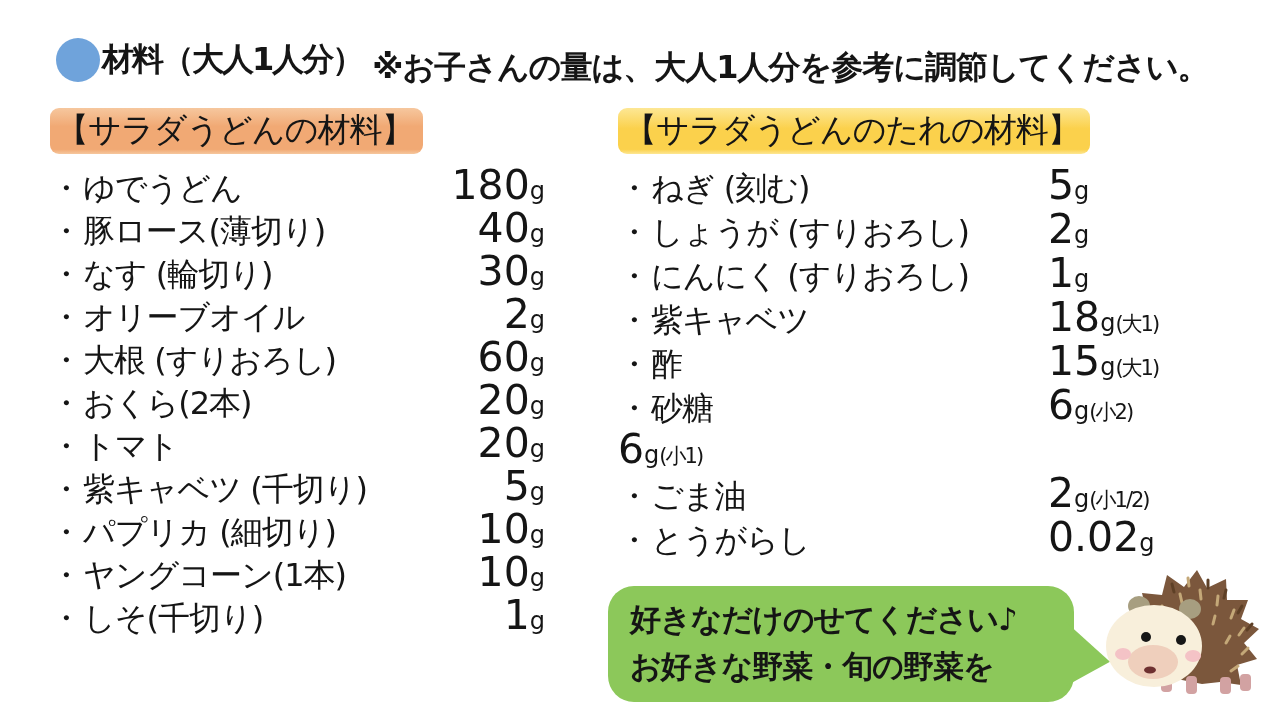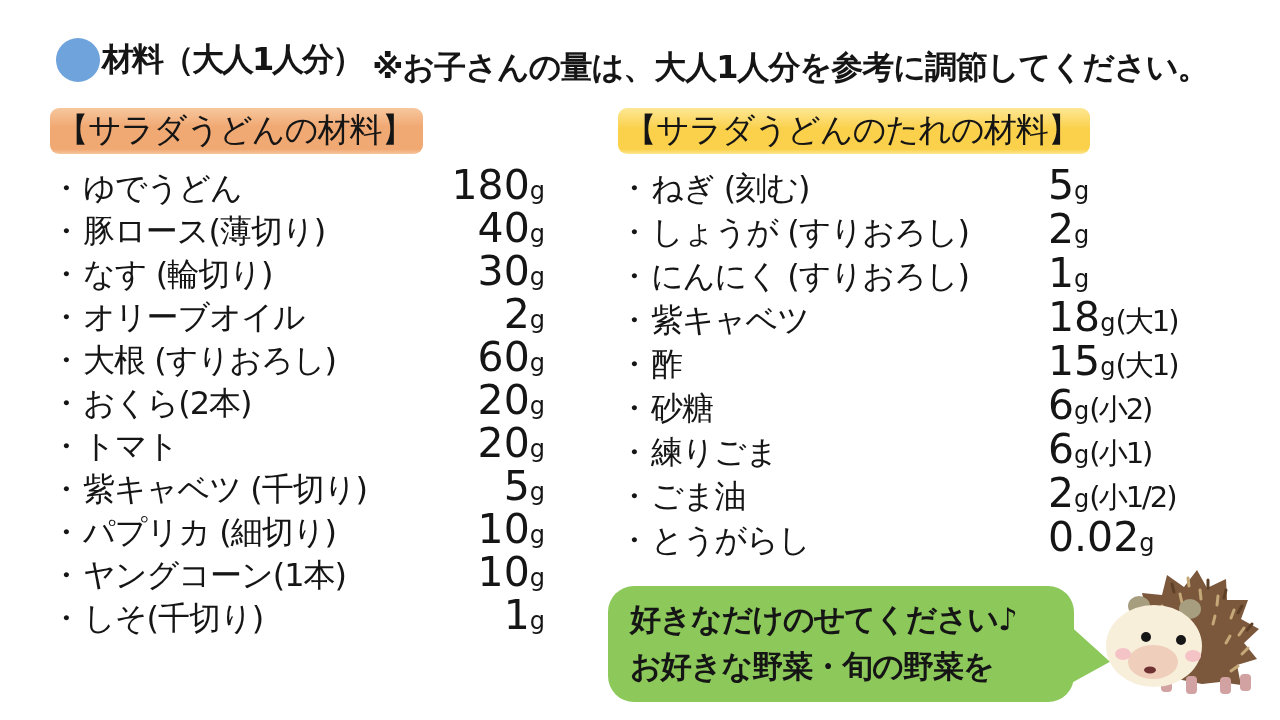--- a/index.html
+++ b/index.html
@@ -28,21 +28,21 @@
   .row { display:flex; align-items:baseline; height:43px; font-size:32px; white-space:nowrap; }
   .col-right .row { height:44px; }
   .nm { letter-spacing:-1px; }
   .col-left  .nm { width:395px; }
   .col-right .nm { width:430px; }
   .blt { display:inline-block; margin-right:2px; }
   .amt { white-space:nowrap; }
   .col-left .amt { width:100px; text-align:right; }
   .num { font-size:41px; }
   .unit { font-size:24px; }
-  .anote { font-size:29px; letter-spacing:-2px; }
+  .anote { font-size:21px; letter-spacing:-2px; }
 
   
   .bubble { position:absolute; left:608px; top:586px; width:466px; height:116px;
             background:#8CC85A; border-radius:26px; }
   .bubble-text { padding:10px 0 0 22px; font-size:31px; font-weight:bold; line-height:47px; letter-spacing:-1px; }
   .bubble-tail { position:absolute; left:1066px; top:622px; width:44px; height:64px;
                  background:#8CC85A; clip-path:polygon(0 0,100% 62%,0 100%); }
 
   
   .mascot { position:absolute; left:1092px; top:566px; width:182px; height:150px; }
@@ -129,21 +129,20 @@
         </div>
       <div class="row">
           <span class="nm"><span class="blt">・</span><span>酢</span></span>
           <span class="amt"><span class="num">15</span><span class="unit">g</span><span class="anote">(大1)</span></span>
         </div>
       <div class="row">
           <span class="nm"><span class="blt">・</span><span>砂糖</span></span>
           <span class="amt"><span class="num">6</span><span class="unit">g</span><span class="anote">(小2)</span></span>
         </div>
       <div class="row">
-          <span class="nm"><span class="blt">・</span><span>練りごま</span></span>
           <span class="amt"><span class="num">6</span><span class="unit">g</span><span class="anote">(小1)</span></span>
         </div>
       <div class="row">
           <span class="nm"><span class="blt">・</span><span>ごま油</span></span>
           <span class="amt"><span class="num">2</span><span class="unit">g</span><span class="anote">(小1/2)</span></span>
         </div>
       <div class="row">
           <span class="nm"><span class="blt">・</span><span>とうがらし</span></span>
           <span class="amt"><span class="num">0.02</span><span class="unit">g</span><span class="anote"></span></span>
         </div>

